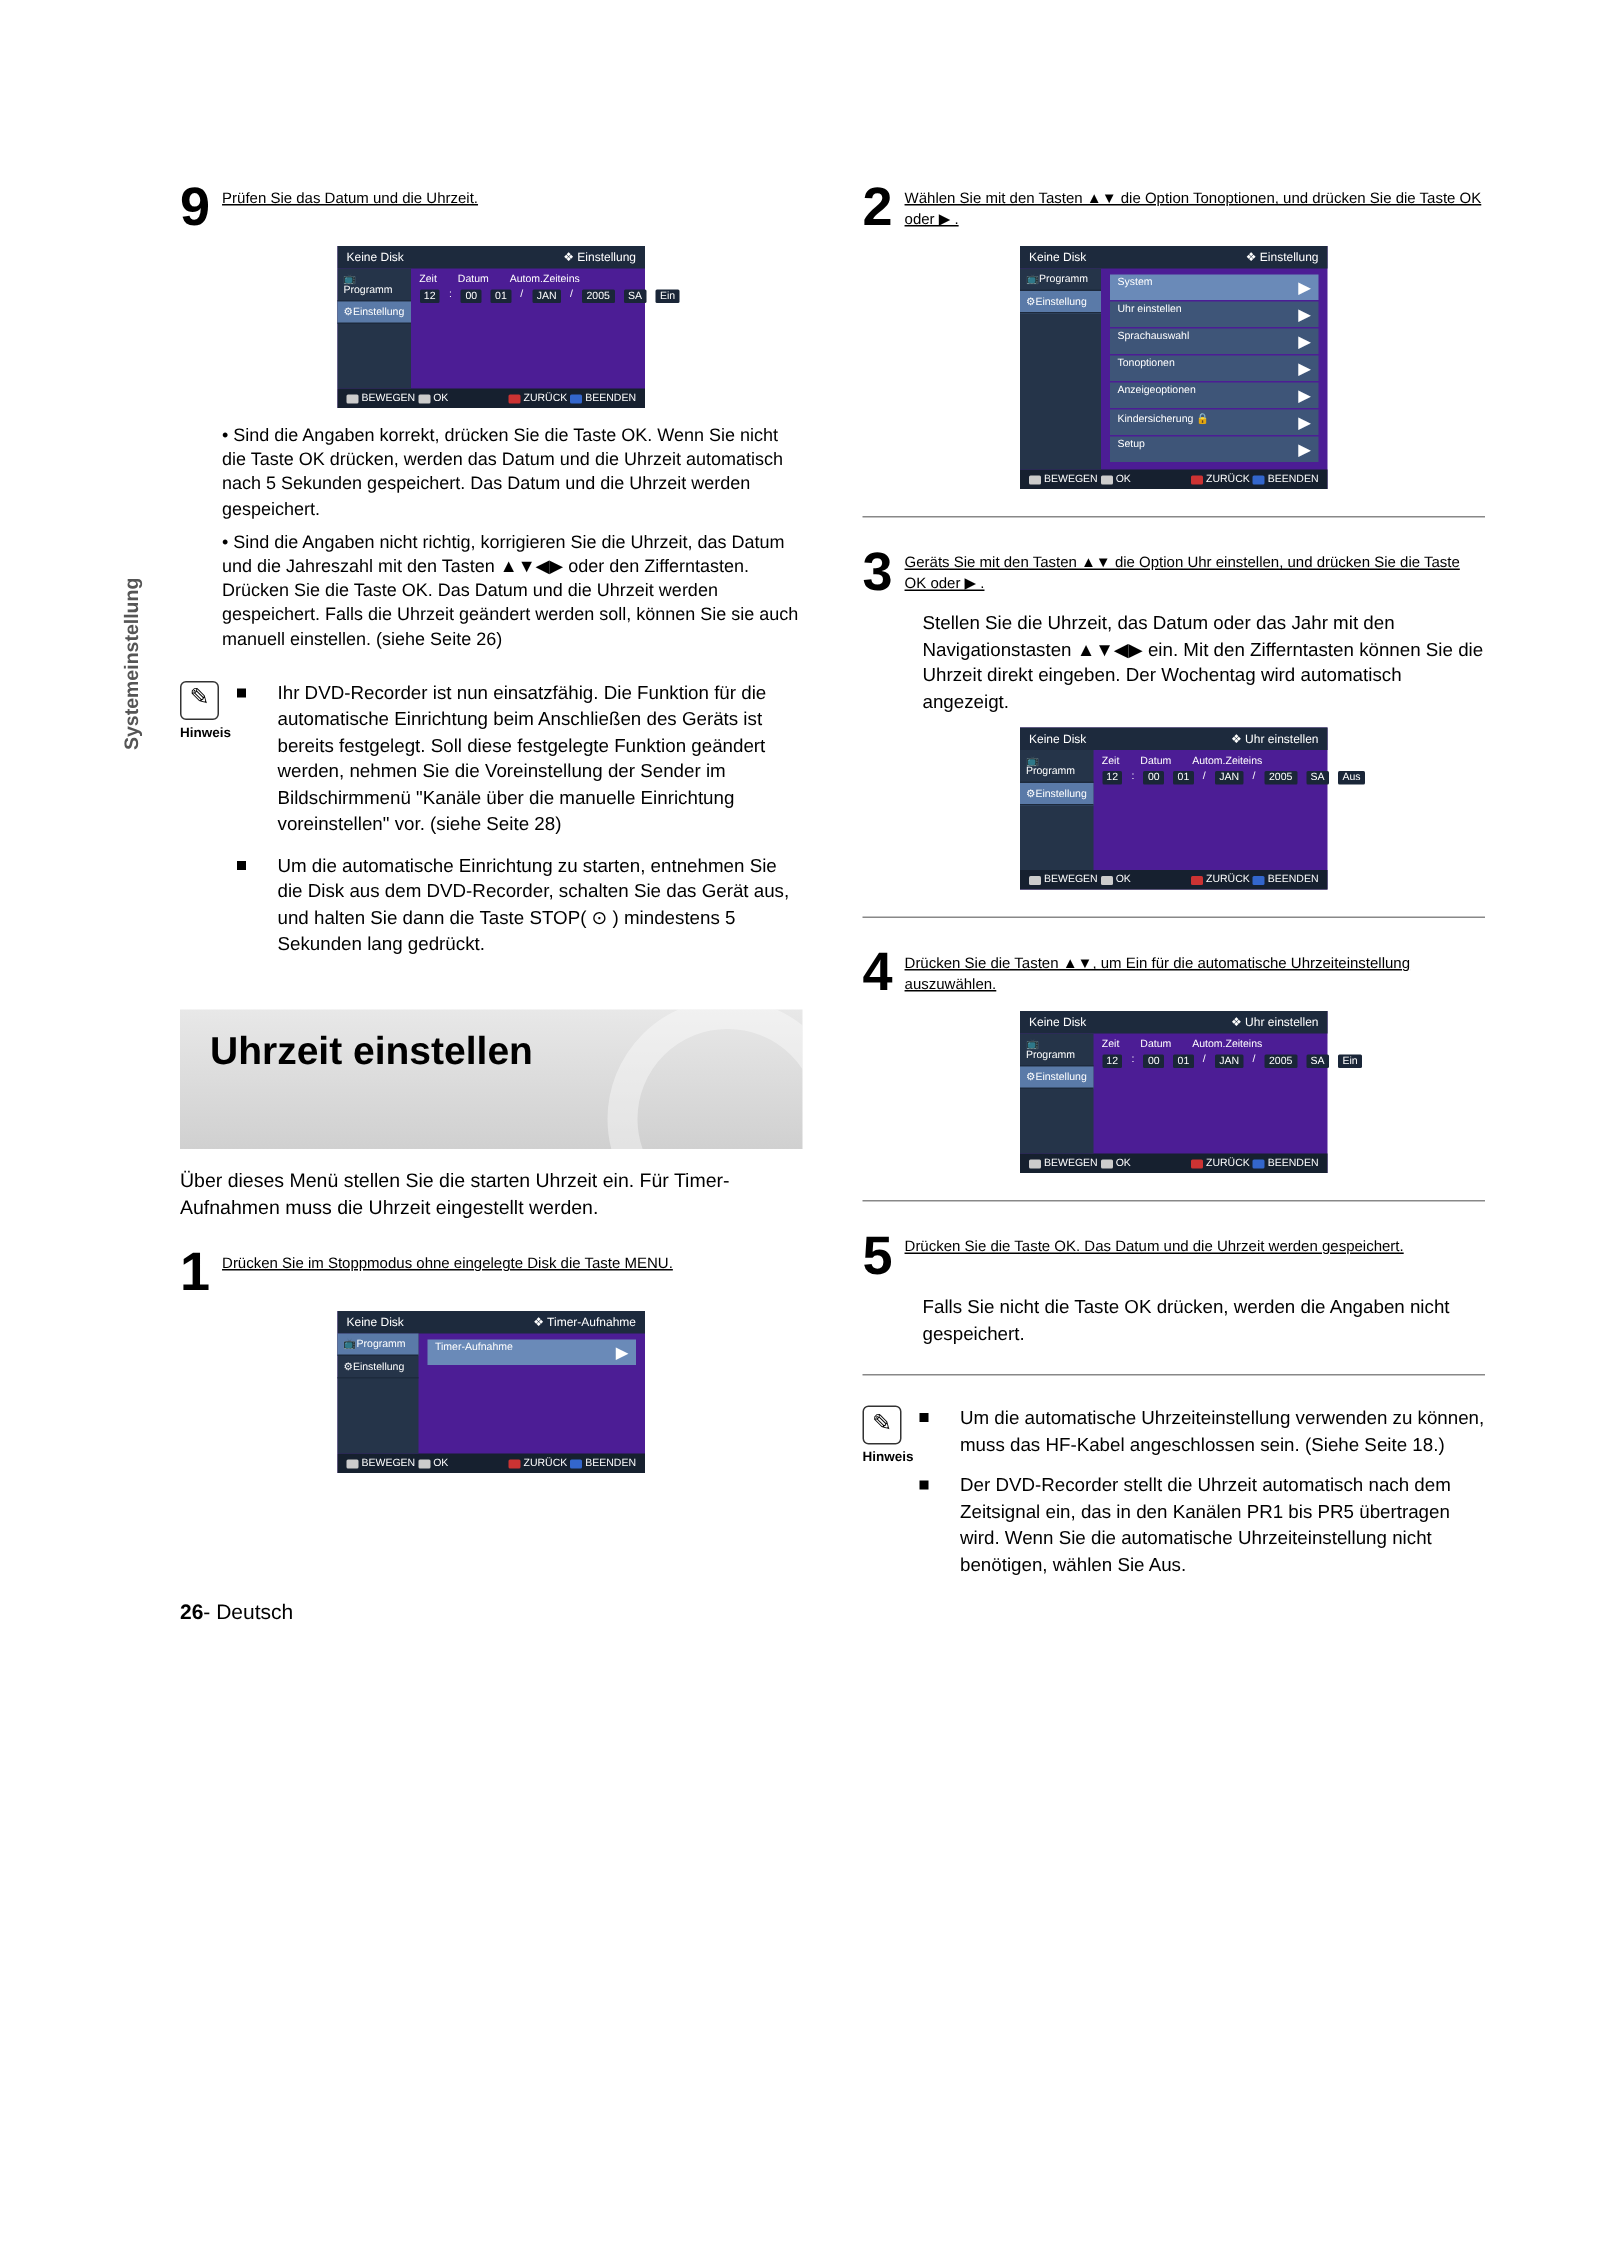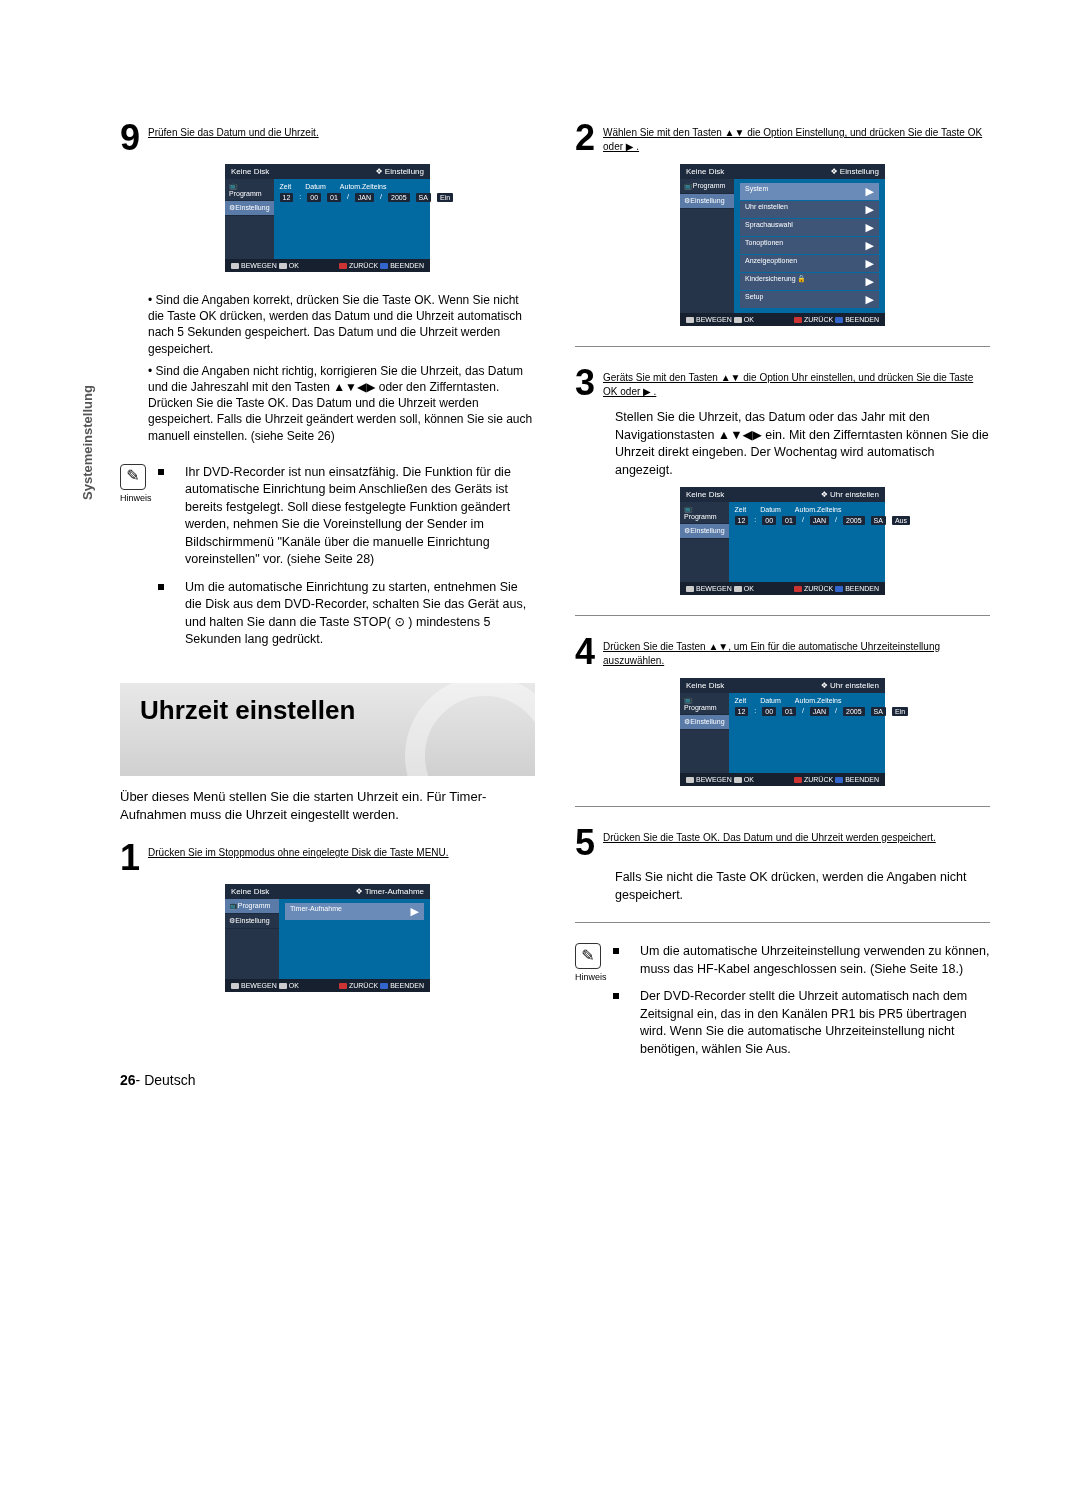--- a/index.html
+++ b/index.html
@@ -68,21 +68,21 @@
     border-radius: 4px;
     display: flex;
     align-items: center;
     justify-content: center;
     font-size: 16px;
     flex-shrink: 0;
     margin-bottom: 2px;
   }
   .note-label {
     font-size: 9px;
-    font-weight: normal;
+    font-weight: bold;
     text-align: center;
     width: 26px;
     flex-shrink: 0;
   }
   .note-side { display: flex; flex-direction: column; align-items: center; flex-shrink: 0; }
   .note-items { flex: 1; }
   .note-items .item {
     display: flex;
     gap: 21px;
     margin-bottom: 10px;
@@ -122,24 +122,24 @@
   }
   hr.sep {
     border: none;
     border-top: 1px solid #888;
     margin: 18px 0;
   }
 
   
   .osd {
     width: 205px;
-    background: #0369a1;
+    background: #4c1d95;
     color: #fff;
     font-size: 8px;
-    margin: 8px auto 20px auto;
+    margin: 8px auto 10px auto;
   }
   .osd-top {
     display: flex;
     justify-content: space-between;
     padding: 3px 6px;
     background: #1d2a3d;
   }
   .osd-body { display: flex; min-height: 80px; }
   .osd-side {
     width: 54px;
@@ -329,21 +329,21 @@
             </span>
         </div>
       </div>
 
     </div>
 
     <div class="col">
 
       <div class="step">
         <div class="step-num">2</div>
-        <div class="step-text">Wählen Sie mit den Tasten ▲▼ die Option Einstellung, und drücken Sie die Taste OK oder ▶ .</div>
+        <div class="step-text">Wählen Sie mit den Tasten ▲▼ die Option Tonoptionen, und drücken Sie die Taste OK oder ▶ .</div>
       </div>
 
       <div class="osd">
         <div class="osd-top">
           <span>Keine Disk</span>
           <span>❖ <span>Einstellung</span></span>
         </div>
         <div class="osd-body">
           <div class="osd-side">
             <div>📺<span>Programm</span></div>

